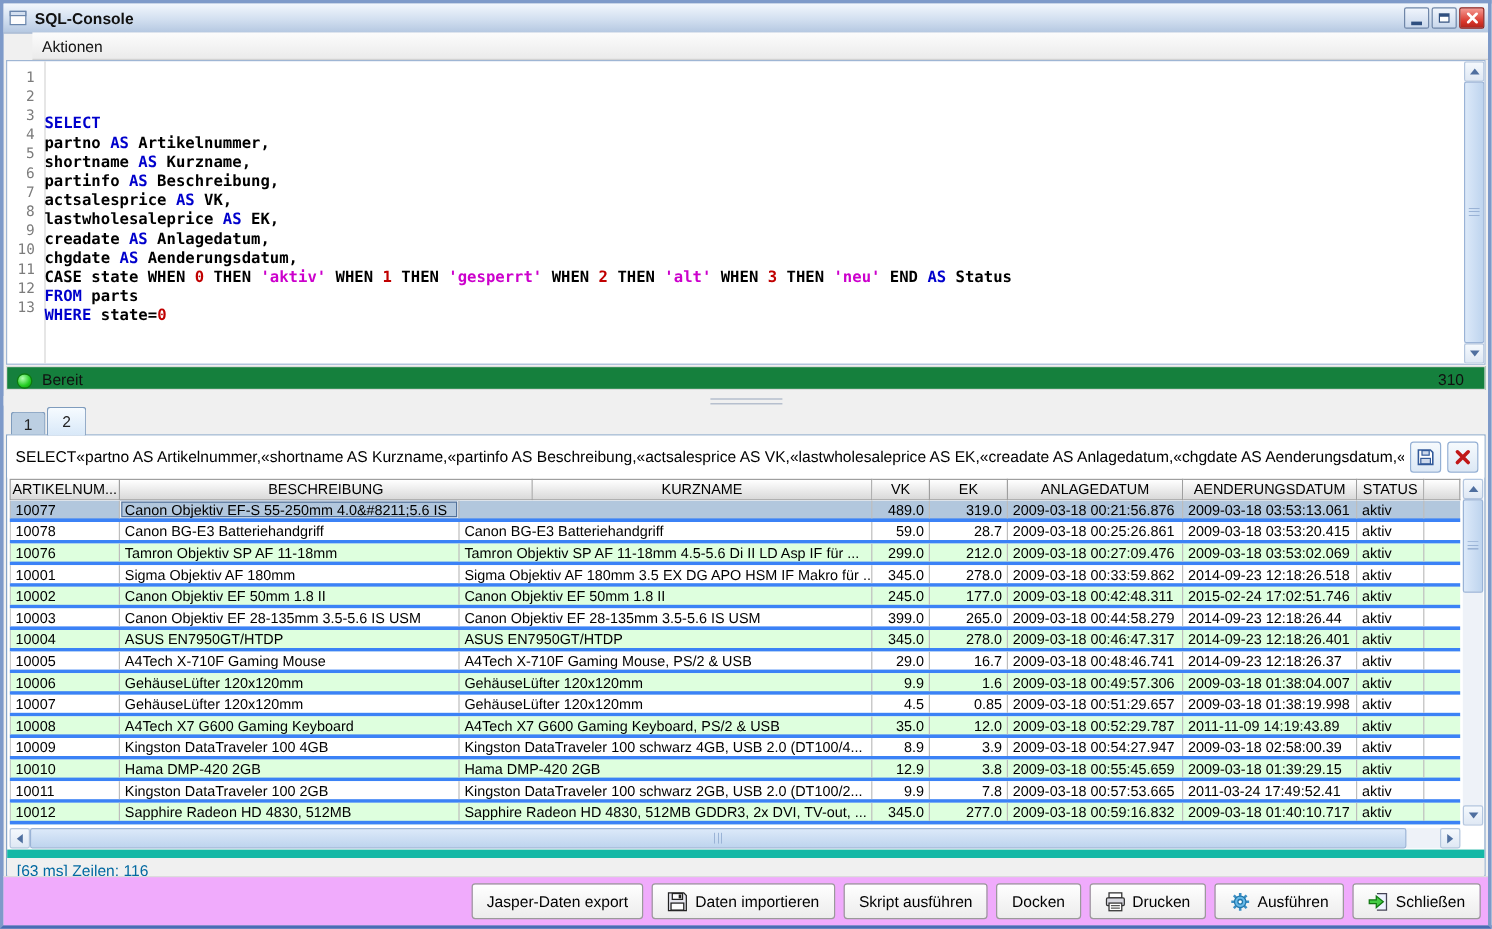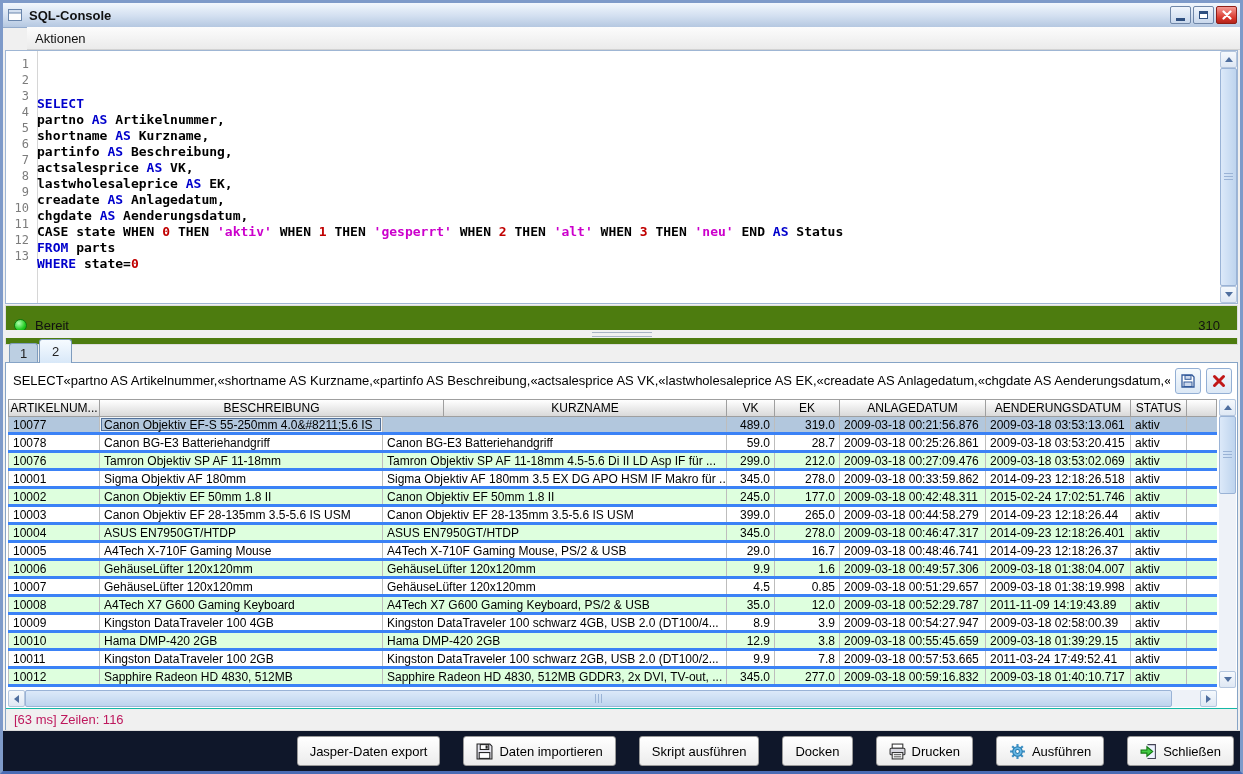--- a/index.html
+++ b/index.html
@@ -50,22 +50,22 @@
   .ar-right{width:0;height:0;border-top:4px solid transparent;border-bottom:4px solid transparent;border-left:5px solid #4f6f9f;}
   .sb-thumb{position:absolute;box-sizing:border-box;border:1px solid #9ab3d6;border-radius:2px;
             background:linear-gradient(90deg,#dce9f9,#bed4ee);}
   .sb-thumb.h{background:linear-gradient(#dce9f9,#bed4ee);}
   .sb-thumb::after{content:"";position:absolute;left:3px;right:3px;top:50%;height:7px;margin-top:-4px;
             background:repeating-linear-gradient(#9ab3d6 0 1px,transparent 1px 3px);}
   .sb-thumb.h::after{left:50%;top:3px;bottom:3px;height:auto;width:7px;margin:0 0 0 -4px;
             background:repeating-linear-gradient(90deg,#9ab3d6 0 1px,transparent 1px 3px);}
 
   
-  .statusbar{position:absolute;left:2px;right:2px;top:302px;height:40px;background:#4d7c0f;
-             border:1px solid #dcdcdc;box-sizing:border-box;display:flex;align-items:center;}
+  .statusbar{position:absolute;left:2px;right:2px;top:302px;height:20px;background:#15803d;
+             border:1px solid #dcdcdc;box-sizing:border-box;display:flex;align-items:flex-end;}
   .status-dot{width:11px;height:11px;border-radius:50%;margin-left:8px;flex:none;
               background:radial-gradient(circle at 35% 30%,#b0ffb0,#22cc22 60%,#0a9a0a);border:1px solid #0c7a0c;}
   .status-text{margin-left:8px;font-size:13px;color:#111;}
   .status-right{margin-left:auto;margin-right:17px;font-size:13px;color:#111;}
 
   
   .splitter{position:absolute;left:0;right:0;top:327px;height:8px;background:#f0f0f0;}
   .grip{margin:2px auto 0;width:60px;height:3px;border-top:1px solid #a8b4c6;border-bottom:1px solid #a8b4c6;}
 
   
@@ -101,26 +101,26 @@
   .cell:first-child{border-left:1px solid #bdbdbd;}
   .cell.num-cell{text-align:right;}
   .cell.focus{box-shadow:inset 0 0 0 1px #f0f4f8, inset 0 0 0 2px #51719b;}
   .cell.filler{flex:1;border-right:none;}
   .c0{width:92px;}.c1{width:283px;}.c2{width:344px;}.c3{width:48px;}
   .c4{width:65px;}.c5{width:146px;}.c6{width:145px;}.c7{width:56px;}
 
   .vscroll-table{position:absolute;top:36px;right:1px;width:17px;height:289px;}
   .hscroll-table{position:absolute;left:2px;right:20px;top:327px;height:17px;}
   .result-status{position:absolute;left:0;right:0;top:345px;height:21px;background:#f0f0f0;
-                 border-top:1px solid #14b8a6;font-size:13px;line-height:21px;padding-left:8px;color:#be185d;}
-
-  
-  .buttonbar{position:absolute;left:0;right:0;top:727px;height:41px;background:#0f172a;
+                 border-top:7px solid #14b8a6;font-size:13px;line-height:21px;padding-left:8px;color:#0369a1;}
+
+  
+  .buttonbar{position:absolute;left:0;right:0;top:727px;height:41px;background:#f0abfc;
              border-top:1px solid #dcdcdc;box-sizing:border-box;display:flex;align-items:center;
-             justify-content:flex-end;gap:23px;padding-right:6px;}
+             justify-content:flex-end;gap:7px;padding-right:6px;}
   .btn{height:30px;box-sizing:border-box;padding:0 12px;border:1px solid #9a9a9a;border-radius:3px;
        background:linear-gradient(#ffffff,#ececec);font-size:13px;color:#000;
        display:flex;align-items:center;gap:6px;font-family:"Liberation Sans",sans-serif;}
 </style>
 </head>
 <body>
 
 <div class="window">
 
   <div class="titlebar">

